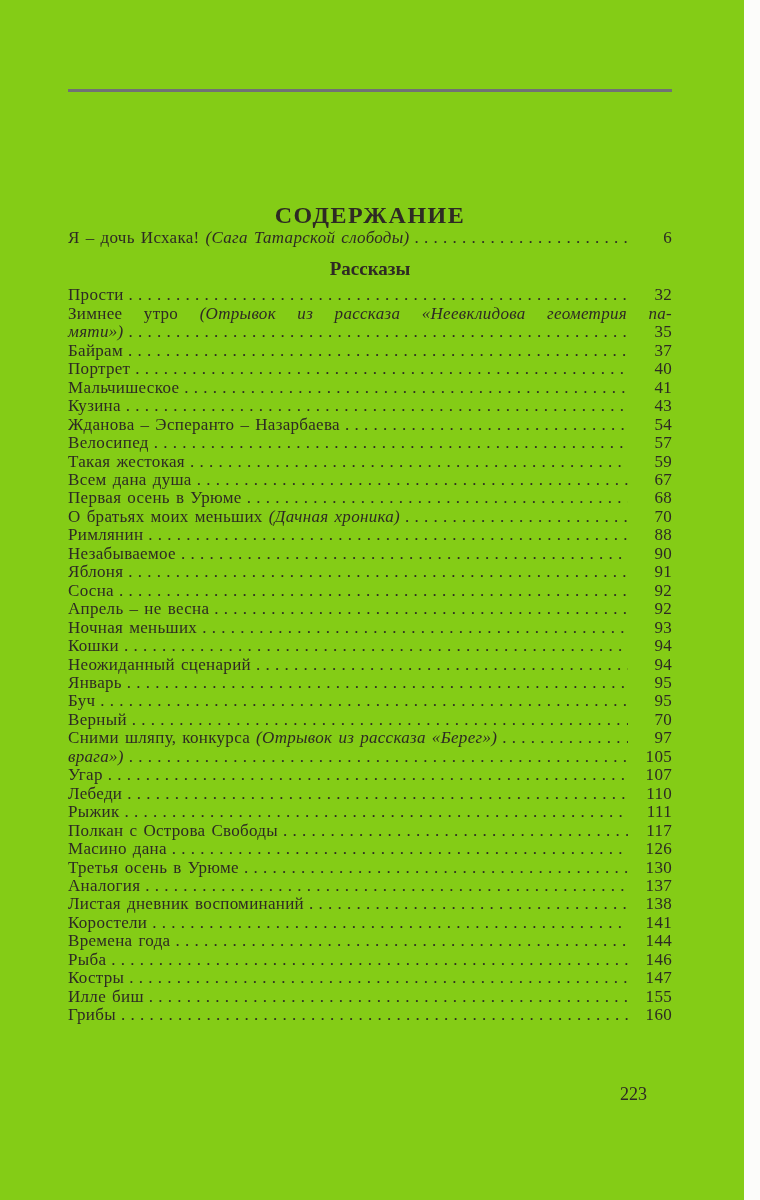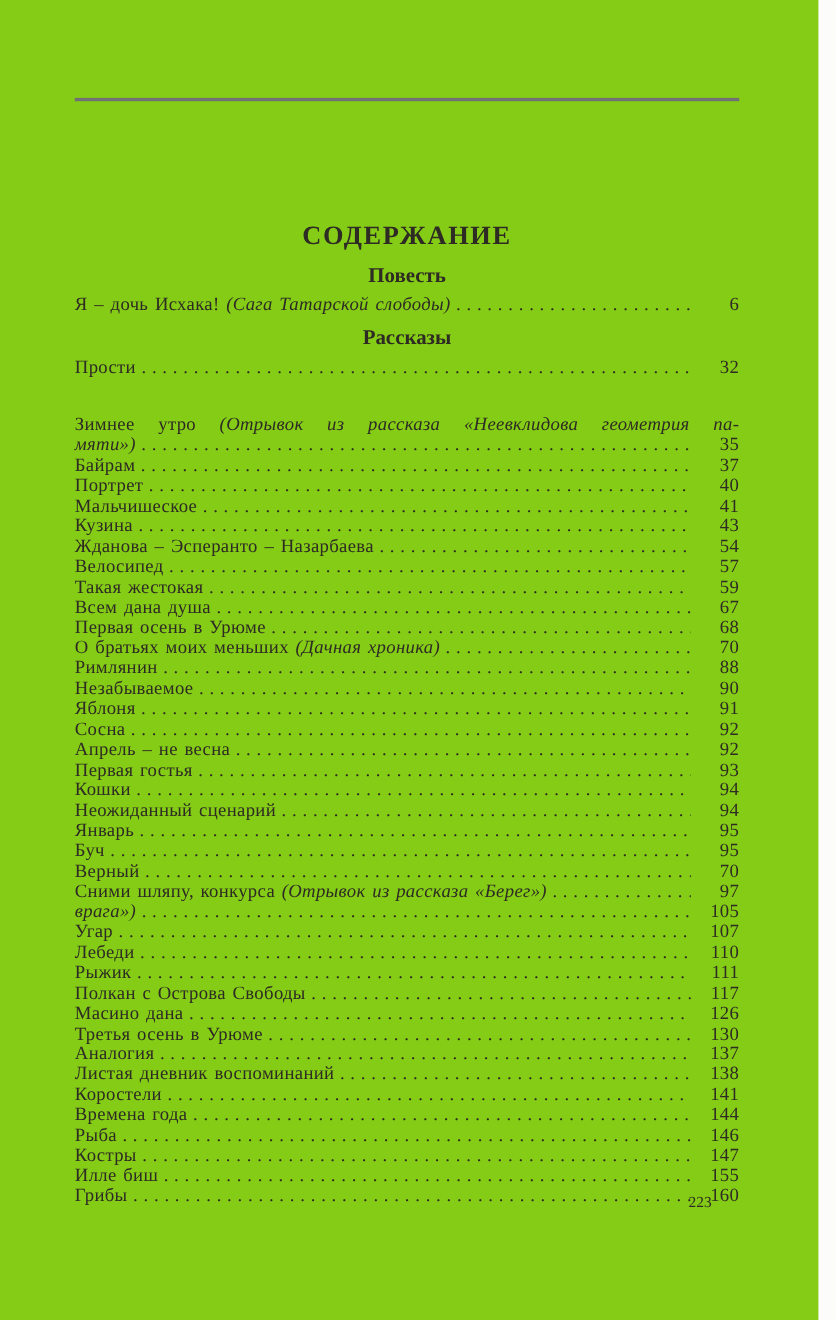--- a/index.html
+++ b/index.html
@@ -56,55 +56,53 @@
   }
   .etext {
     flex: 0 1 auto;
     white-space: pre;
   }
   .row.fill .etext {
     flex: 1 1 auto;
     white-space: nowrap;
     text-align: justify;
     text-align-last: justify;
-    margin-top: 33px;
   }
   .dots {
     flex: 1 1 0;
     overflow: hidden;
     white-space: nowrap;
     margin-left: 5px;
     min-width: 10px;
     letter-spacing: 0.5px;
     word-spacing: 0;
   }
   .pnum {
     flex: 0 0 auto;
     width: 36px;
     margin-left: 8px;
     text-align: right;
   }
   .folio {
     position: absolute;
     top: 1084px;
     right: 97px;
-    font-size: 14px;
+    font-size: 18px;
     line-height: 20px;
   }
   i { font-style: italic; }
 </style>
 </head>
 <body>
 
 <div class="page">
   <div class="top-rule"></div>
   <div class="content">
     <h1 class="title">СОДЕРЖАНИЕ</h1>
     <div id="toc">
-        <div class="heading">Повесть</div>
         <div class="row">
           <span class="etext"><span>Я – дочь Исхака! </span><i>(Сага Татарской слободы)</i></span>
           <span class="dots">. . . . . . . . . . . . . . . . . . . . . . . . . . . . . . . . . . . . . . . . . . . . . . . . . . . . . . . . . . . . . . . . . . . . . . . . . . . . . . . . . . . . . . . . . . . . . . . . . . . . . . . . . . . . . . . . . . . . . . . . </span>
           <span class="pnum">6</span>
         </div>
         <div class="heading">Рассказы</div>
         <div class="row">
           <span class="etext"><span>Прости</span></span>
           <span class="dots">. . . . . . . . . . . . . . . . . . . . . . . . . . . . . . . . . . . . . . . . . . . . . . . . . . . . . . . . . . . . . . . . . . . . . . . . . . . . . . . . . . . . . . . . . . . . . . . . . . . . . . . . . . . . . . . . . . . . . . . . </span>
           <span class="pnum">32</span>
@@ -186,21 +184,21 @@
           <span class="etext"><span>Сосна</span></span>
           <span class="dots">. . . . . . . . . . . . . . . . . . . . . . . . . . . . . . . . . . . . . . . . . . . . . . . . . . . . . . . . . . . . . . . . . . . . . . . . . . . . . . . . . . . . . . . . . . . . . . . . . . . . . . . . . . . . . . . . . . . . . . . . </span>
           <span class="pnum">92</span>
         </div>
         <div class="row">
           <span class="etext"><span>Апрель – не весна</span></span>
           <span class="dots">. . . . . . . . . . . . . . . . . . . . . . . . . . . . . . . . . . . . . . . . . . . . . . . . . . . . . . . . . . . . . . . . . . . . . . . . . . . . . . . . . . . . . . . . . . . . . . . . . . . . . . . . . . . . . . . . . . . . . . . . </span>
           <span class="pnum">92</span>
         </div>
         <div class="row">
-          <span class="etext"><span>Первая гостья</span></span>
+          <span class="etext"><span>Ночная меньших</span></span>
           <span class="dots">. . . . . . . . . . . . . . . . . . . . . . . . . . . . . . . . . . . . . . . . . . . . . . . . . . . . . . . . . . . . . . . . . . . . . . . . . . . . . . . . . . . . . . . . . . . . . . . . . . . . . . . . . . . . . . . . . . . . . . . . </span>
           <span class="pnum">93</span>
         </div>
         <div class="row">
           <span class="etext"><span>Кошки</span></span>
           <span class="dots">. . . . . . . . . . . . . . . . . . . . . . . . . . . . . . . . . . . . . . . . . . . . . . . . . . . . . . . . . . . . . . . . . . . . . . . . . . . . . . . . . . . . . . . . . . . . . . . . . . . . . . . . . . . . . . . . . . . . . . . . </span>
           <span class="pnum">94</span>
         </div>
         <div class="row">
           <span class="etext"><span>Неожиданный сценарий</span></span>

